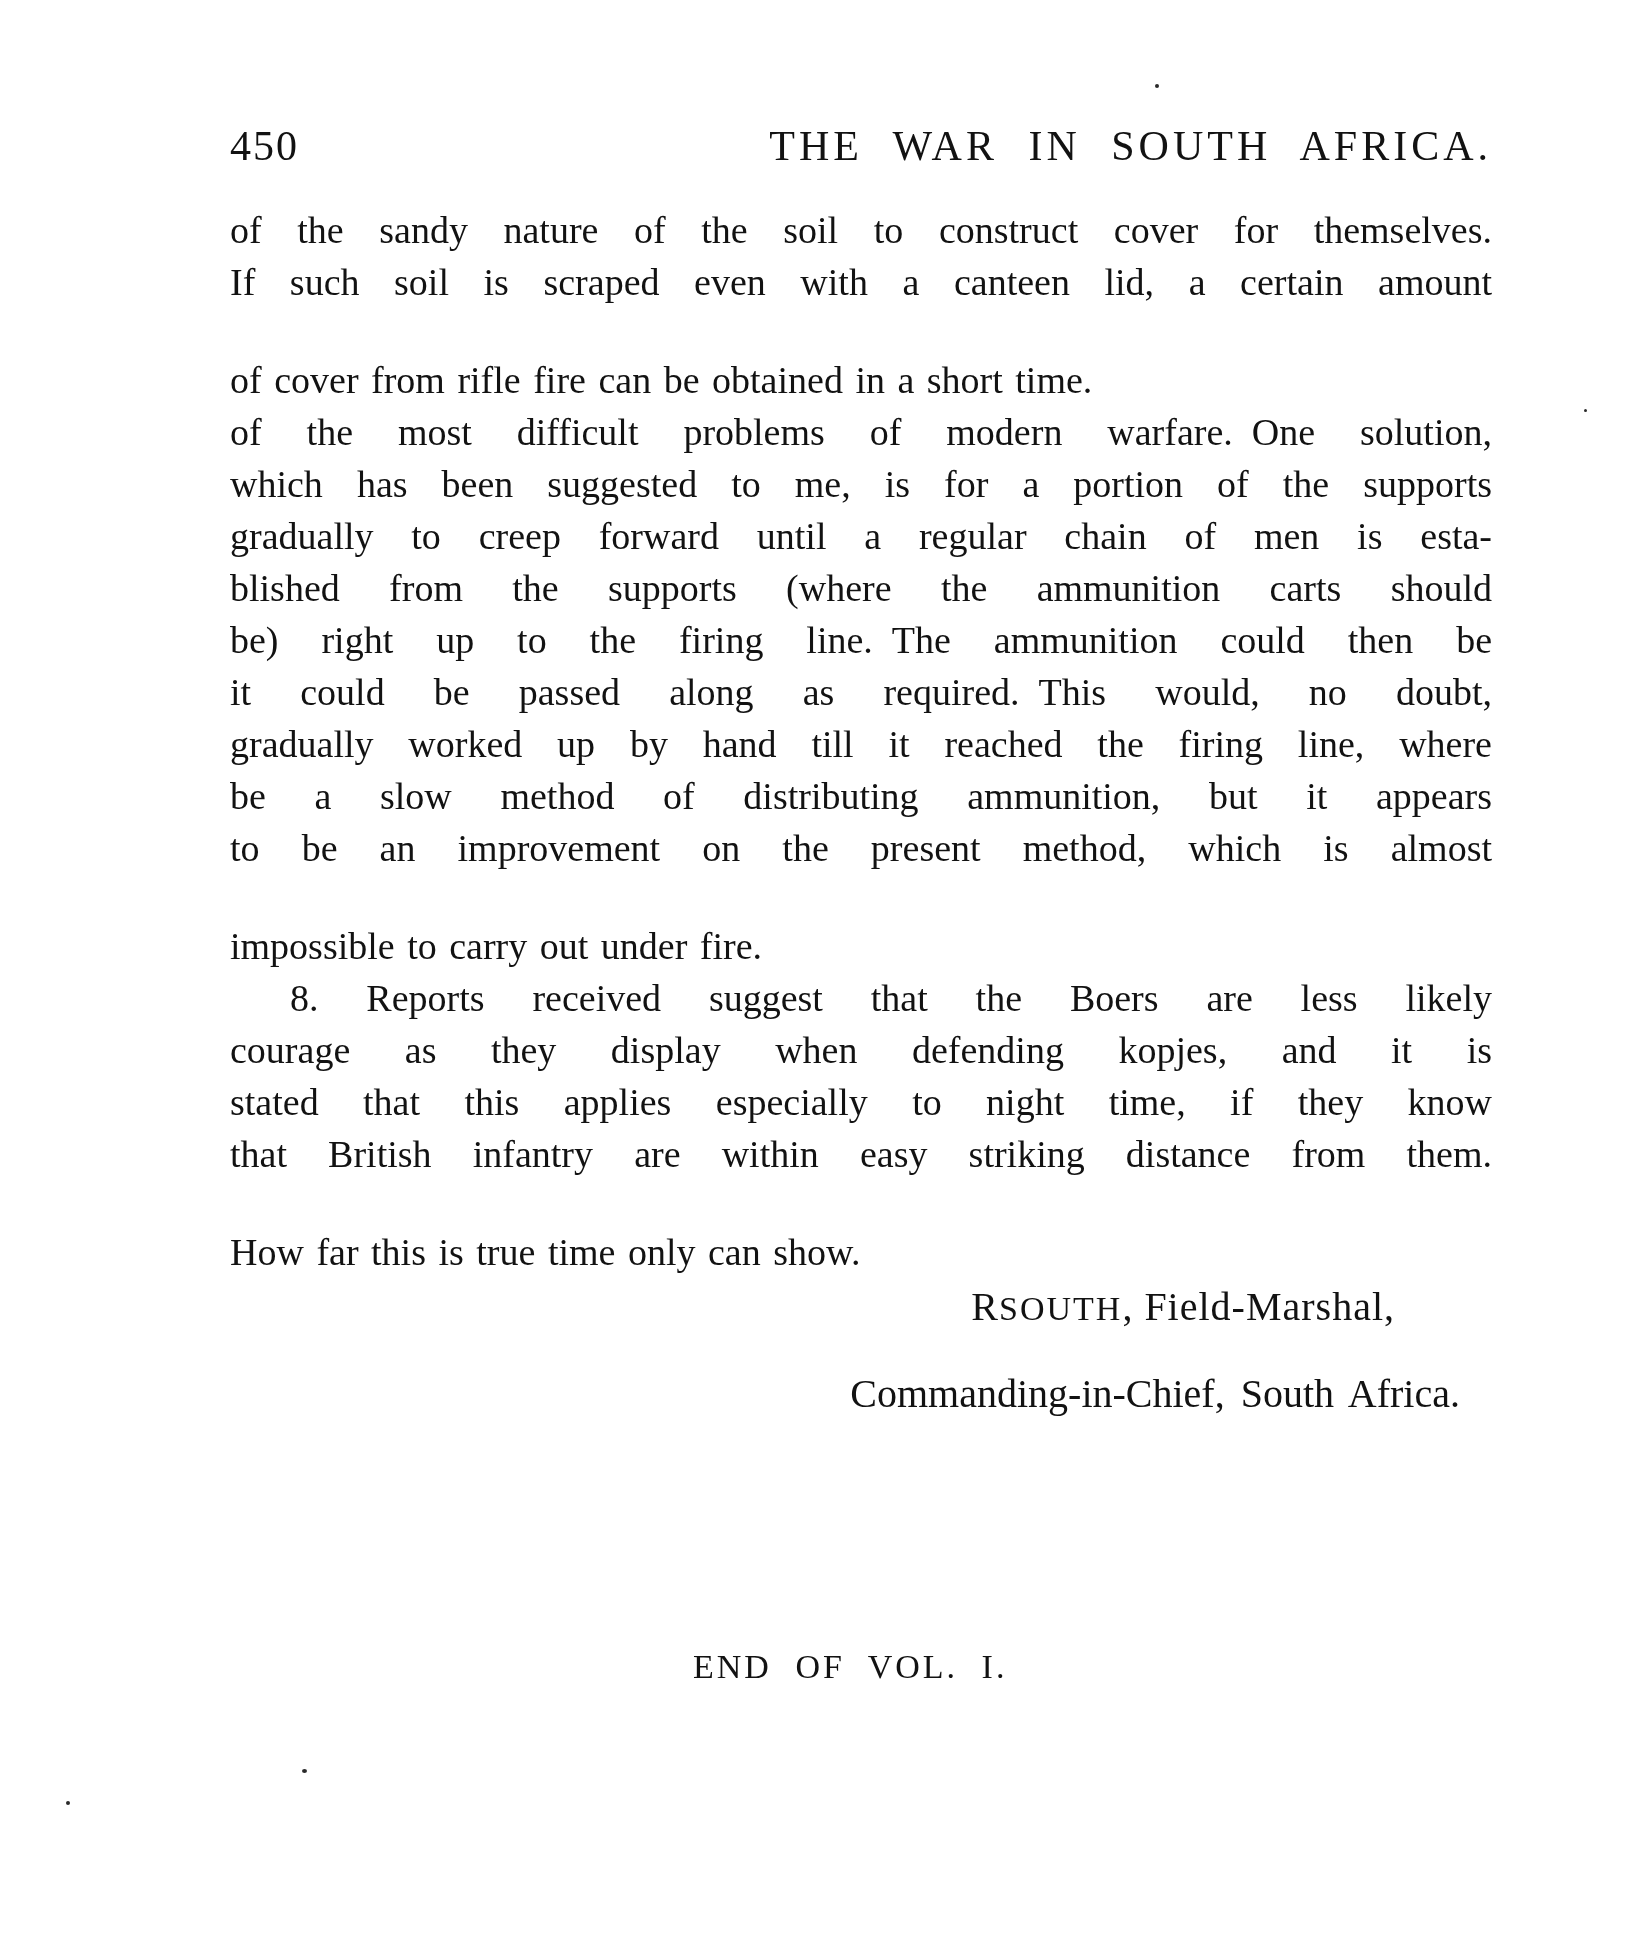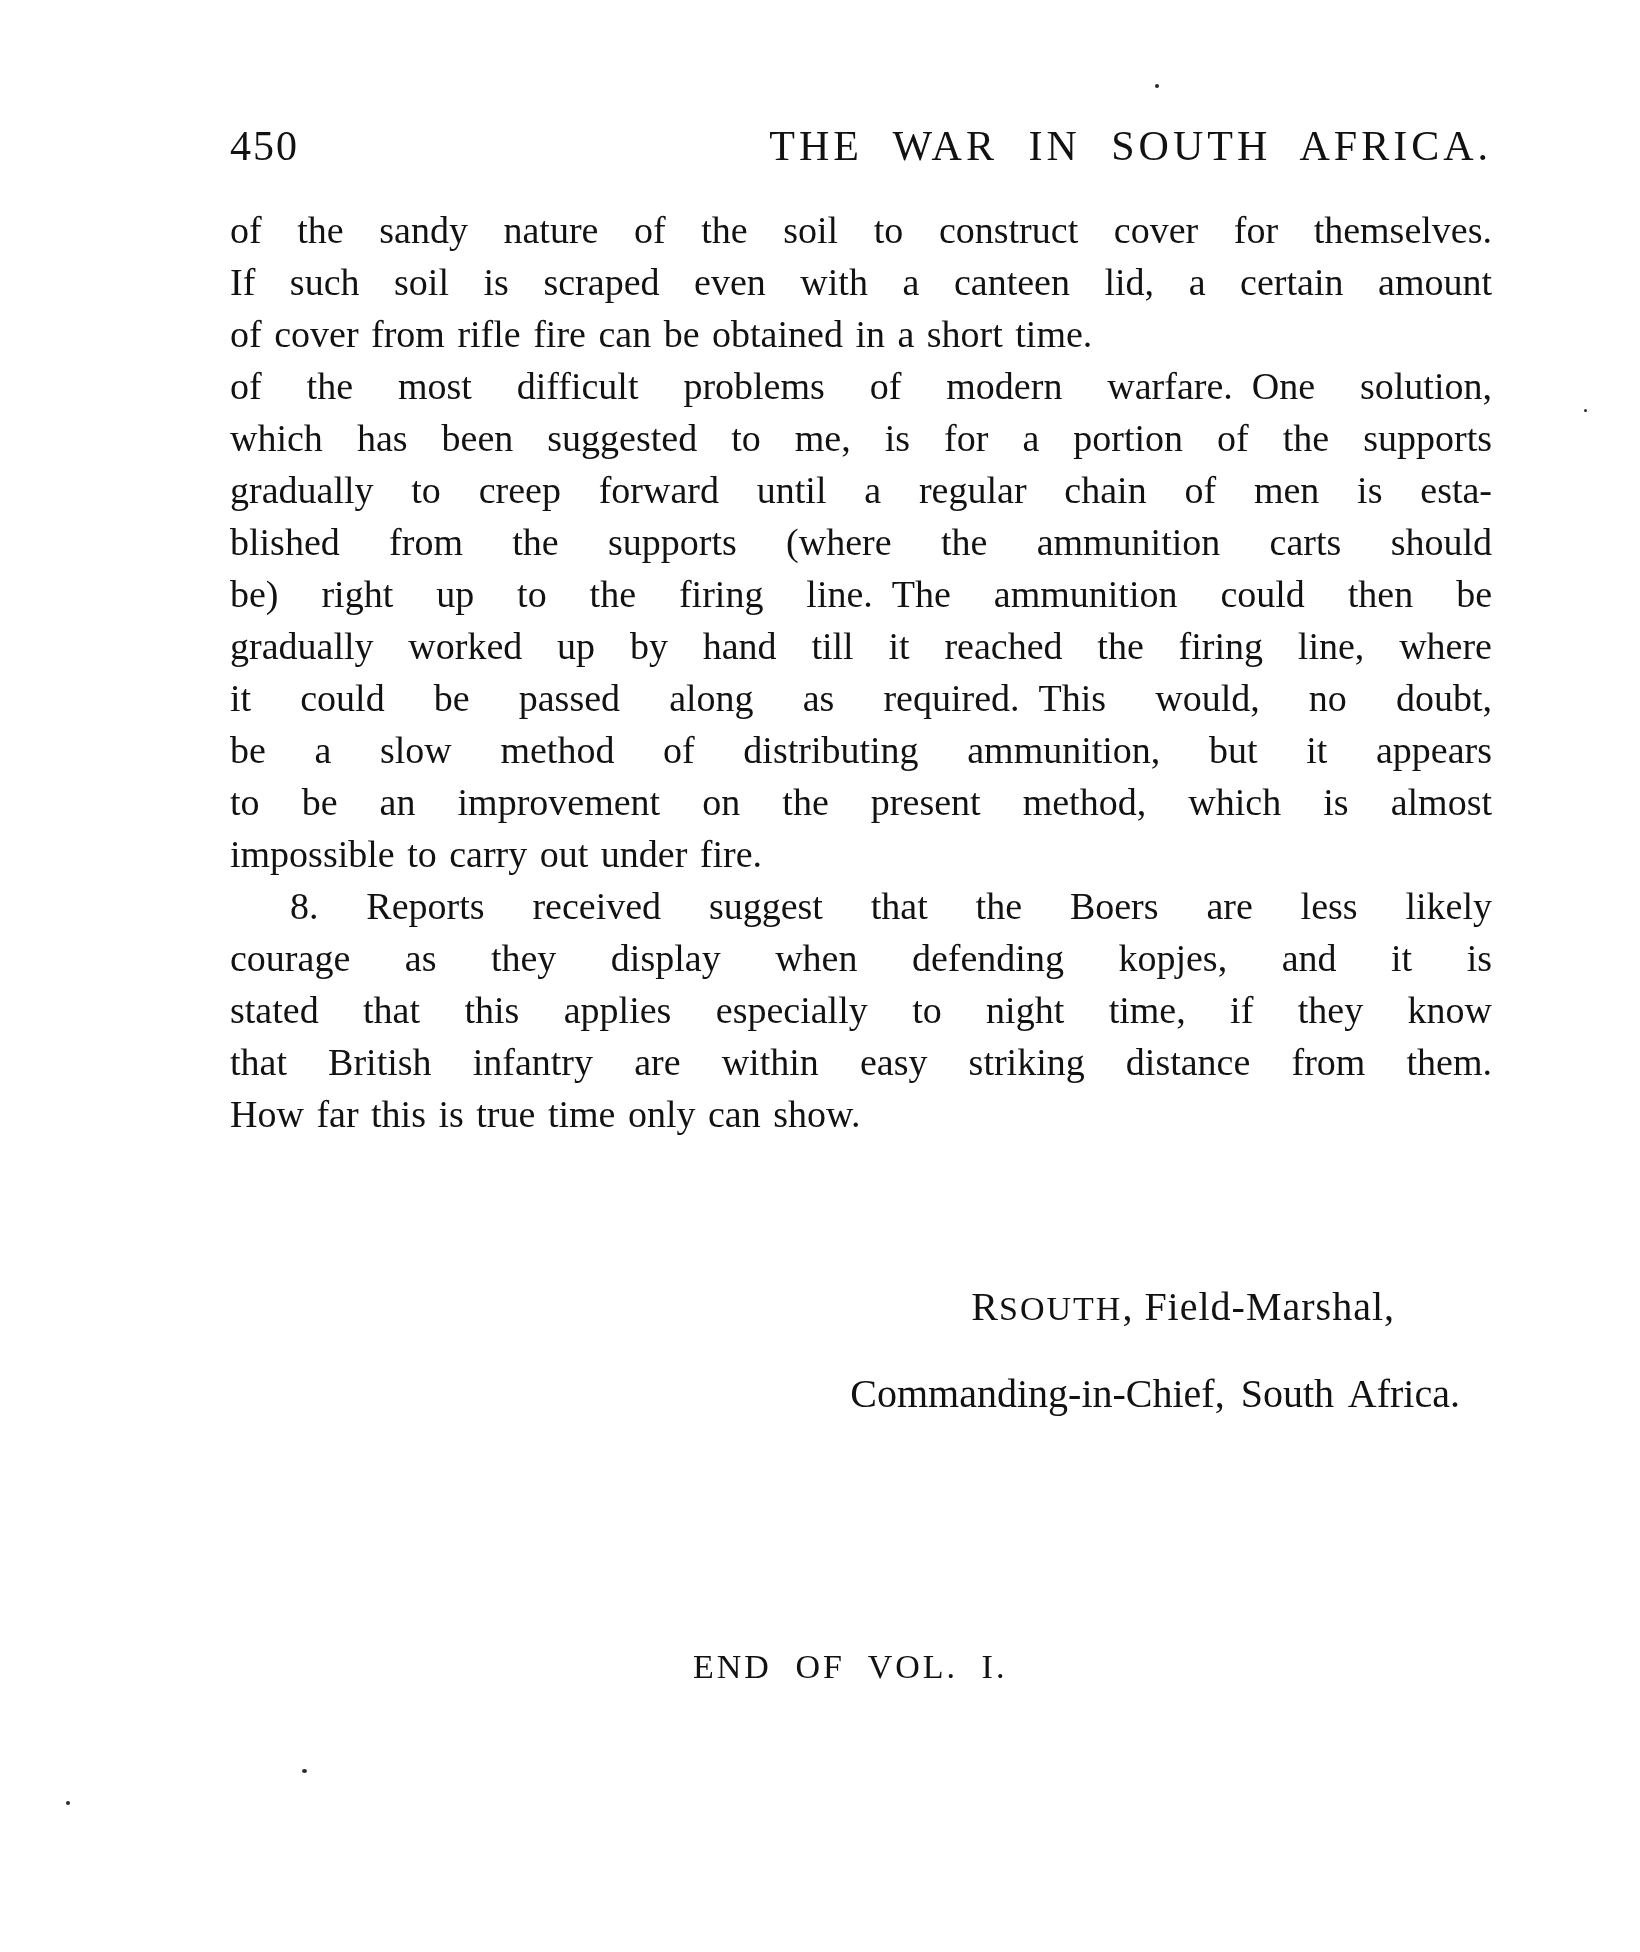--- a/index.html
+++ b/index.html
@@ -31,20 +31,21 @@
   }
   .body-text .line{
     height:52px;
     text-align:justify;
     text-align-last:justify;
     white-space:nowrap;
   }
   .body-text .line.last{
     text-align:right;
     text-align-last:left;
+    margin-top:46px;
   }
   .body-text .line.indent{
     padding-left:60px;
   }
   .it{font-style:italic;}
   
   .sig-name{
     position:absolute;right:245px;top:1285px;
     font-size:40px;line-height:44px;letter-spacing:1px;
     white-space:nowrap;
@@ -81,22 +82,22 @@
 
   <div class="body-text">
       <div class="line"><span>of the sandy nature of the soil to construct cover for themselves.</span></div>
       <div class="line"><span>If such soil is scraped even with a canteen lid, a certain amount</span></div>
       <div class="line last"><span>of cover from rifle fire can be obtained in a short time.</span></div>
       <div class="line"><span>of the most difficult problems of modern warfare. One solution,</span></div>
       <div class="line"><span>which has been suggested to me, is for a portion of the supports</span></div>
       <div class="line"><span>gradually to creep forward until a regular chain of men is esta-</span></div>
       <div class="line"><span>blished from the supports (where the ammunition carts should</span></div>
       <div class="line"><span>be) right up to the firing line. The ammunition could then be</span></div>
+      <div class="line"><span>it could be passed along as required. This would, no doubt,</span></div>
       <div class="line"><span>gradually worked up by hand till it reached the firing line, where</span></div>
-      <div class="line"><span>it could be passed along as required. This would, no doubt,</span></div>
       <div class="line"><span>be a slow method of distributing ammunition, but it appears</span></div>
       <div class="line"><span>to be an improvement on the present method, which is almost</span></div>
       <div class="line last"><span>impossible to carry out under fire.</span></div>
       <div class="line indent"><span>8. Reports received suggest that the Boers are less likely</span></div>
       <div class="line"><span>courage as they display when defending kopjes, and it is</span></div>
       <div class="line"><span>stated that this applies especially to night time, if they know</span></div>
       <div class="line"><span>that British infantry are within easy striking distance from them.</span></div>
       <div class="line last"><span>How far this is true time only can show.</span></div>
     </div>
 

